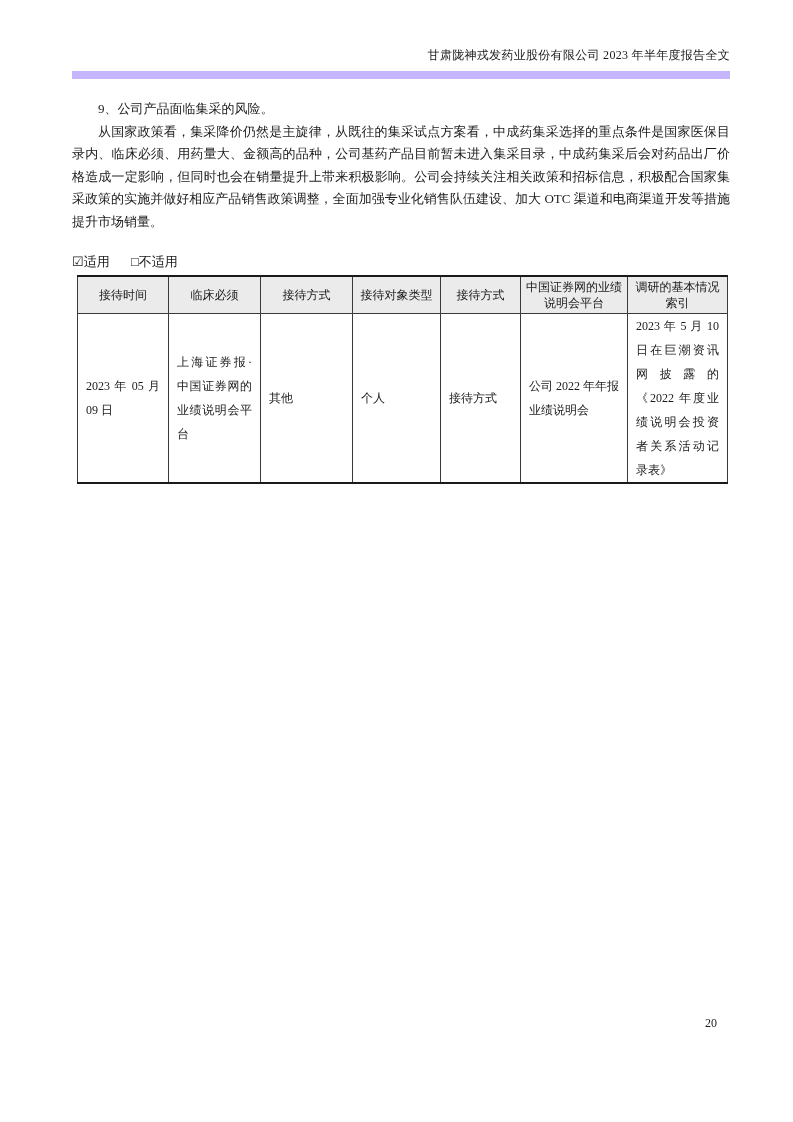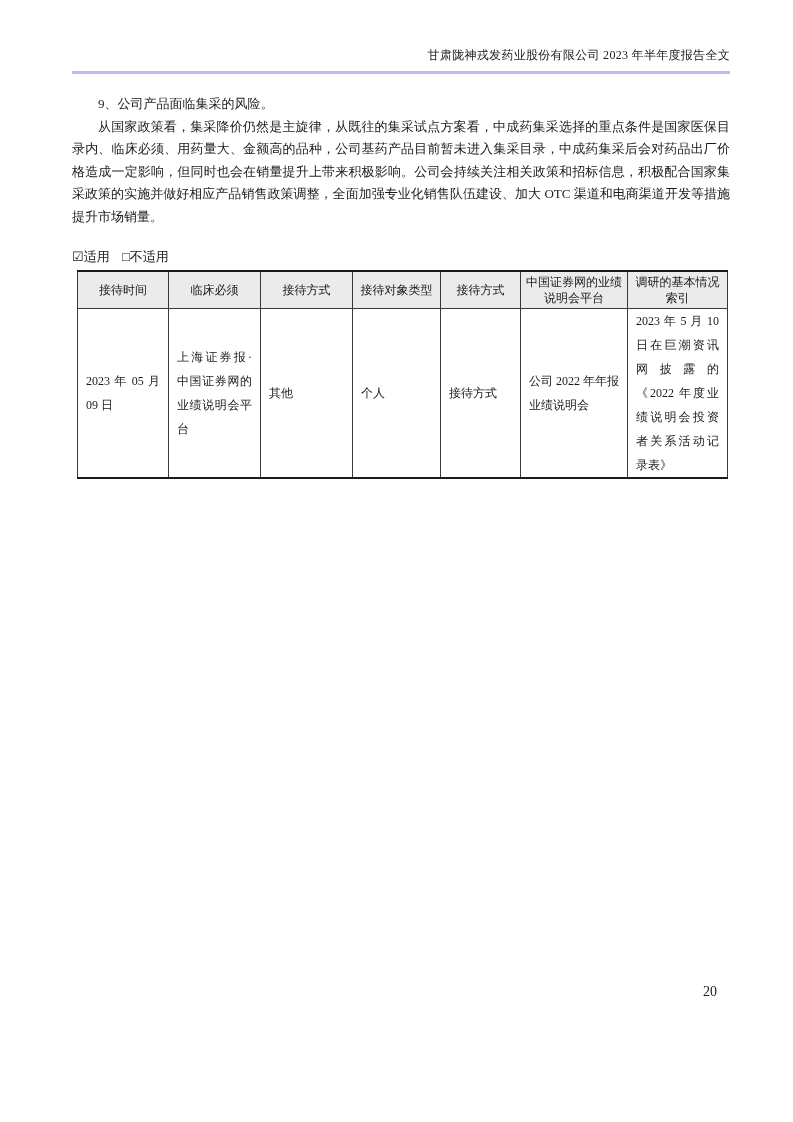--- a/index.html
+++ b/index.html
@@ -8,21 +8,21 @@
     width: 793px; height: 1122px;
     background: #ffffff;
     position: relative;
     color: #1a1a1a;
     font-family: "Liberation Serif", "DejaVu Serif", serif;
     overflow: hidden;
   }
   .page-header {
     margin: 0 63px 0 72px;
     padding: 46px 0 7px 0;
-    border-bottom: 3px solid #c4b5fd;
+    border-bottom: 8px solid #c4b5fd;
     text-align: right;
     font-size: 12px;
     line-height: 18px;
     letter-spacing: 0.3px;
   }
   .content { margin: 0 63px 0 72px; }
   .para {
     margin: 0;
     font-size: 13px;
     line-height: 22.5px;
@@ -37,21 +37,21 @@
     color: #000;
     margin: 15px 0 0 0;
     line-height: 26px;
     letter-spacing: 0.5px;
   }
   .applicability {
     margin-top: 21px;
     font-size: 13px;
     line-height: 16px;
   }
-  .applicability .cb + .cb { margin-left: 9px; }
+  .applicability .cb + .cb { margin-left: 18px; }
   table.activity-table {
     border-collapse: collapse;
     table-layout: fixed;
     width: 650px;
     margin: 5px 0 0 5px;
     font-size: 12px;
     border-top: 2px solid #1a1a1a;
     border-bottom: 2px solid #1a1a1a;
     border-radius: 30px;
   }
@@ -71,23 +71,23 @@
   .activity-table tbody td {
     height: 112px;
     vertical-align: middle;
     padding: 0 8px;
     line-height: 24px;
     text-align: justify;
     text-justify: inter-character;
   }
   .page-number {
     position: absolute;
-    top: 984px;
+    top: 1016px;
     right: 76px;
-    font-size: 14px;
+    font-size: 12px;
   }
 </style>
 </head>
 <body>
 
 <div class="page-header">
   <span>甘肃陇神戎发药业股份有限公司 2023 年半年度报告全文</span>
 </div>
 
 <div class="content">

